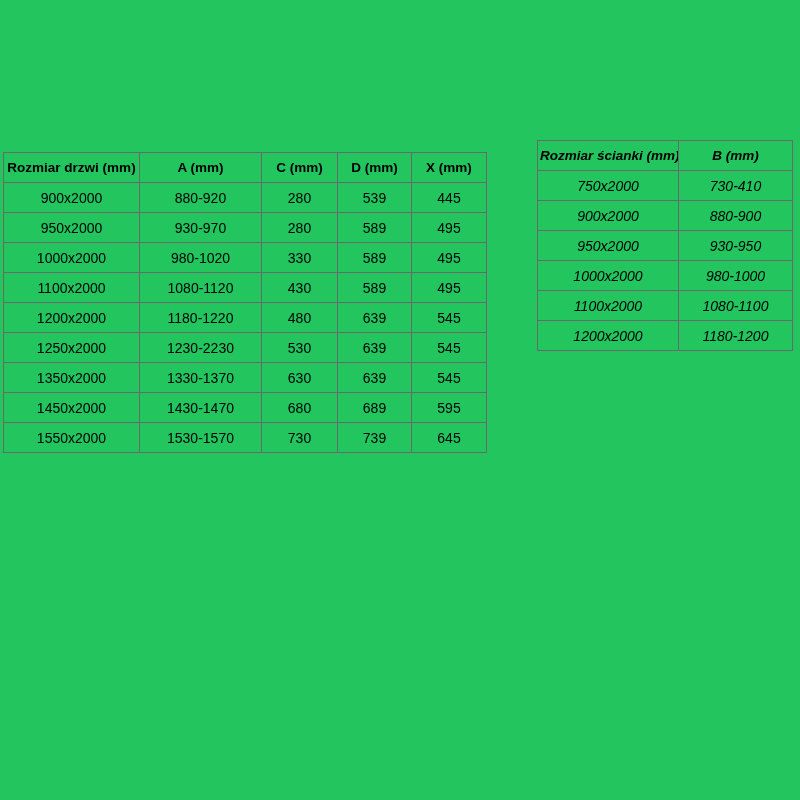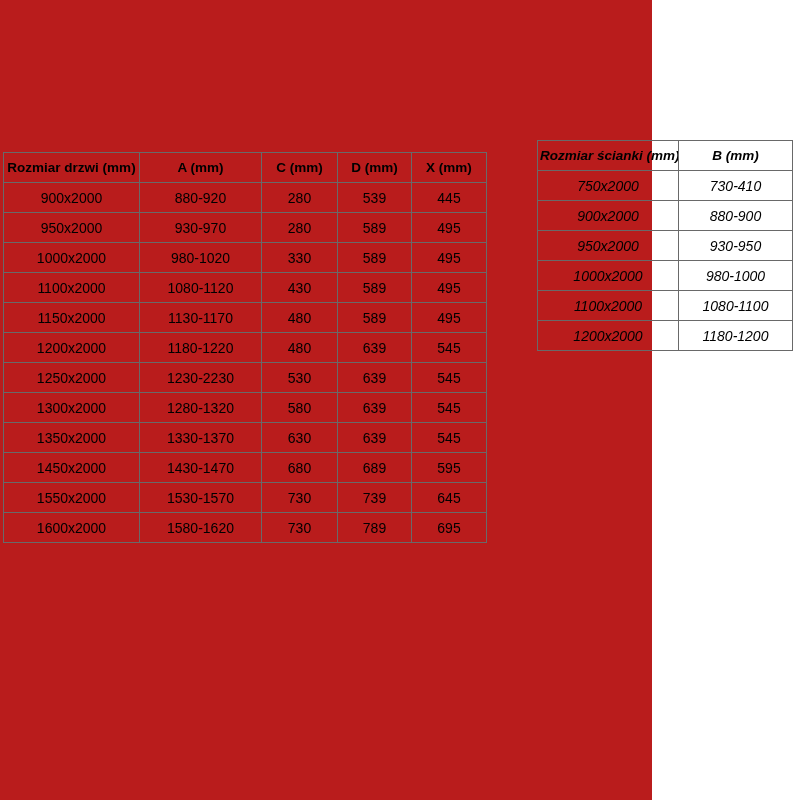--- a/index.html
+++ b/index.html
@@ -7,23 +7,23 @@
     margin: 0;
     padding: 0;
     width: 800px;
     height: 800px;
     background: #ffffff;
     font-family: "Liberation Sans", sans-serif;
     color: #000000;
   }
   .page {
     position: relative;
-    width: 652px;
+    width: 800px;
     height: 800px;
-    background: #b91c1c;
+    background: #22c55e;
   }
   table {
     border-collapse: collapse;
     table-layout: fixed;
     position: absolute;
   }
   th, td {
     border: 1px solid var(--border-color, #696969);
     text-align: center;
     vertical-align: middle;
@@ -104,44 +104,30 @@
           <td>495</td>
         </tr>
         <tr>
           <td>1100x2000</td>
           <td>1080-1120</td>
           <td>430</td>
           <td>589</td>
           <td>495</td>
         </tr>
         <tr>
-          <td>1150x2000</td>
-          <td>1130-1170</td>
-          <td>480</td>
-          <td>589</td>
-          <td>495</td>
-        </tr>
-        <tr>
           <td>1200x2000</td>
           <td>1180-1220</td>
           <td>480</td>
           <td>639</td>
           <td>545</td>
         </tr>
         <tr>
           <td>1250x2000</td>
           <td>1230-2230</td>
           <td>530</td>
-          <td>639</td>
-          <td>545</td>
-        </tr>
-        <tr>
-          <td>1300x2000</td>
-          <td>1280-1320</td>
-          <td>580</td>
           <td>639</td>
           <td>545</td>
         </tr>
         <tr>
           <td>1350x2000</td>
           <td>1330-1370</td>
           <td>630</td>
           <td>639</td>
           <td>545</td>
         </tr>
@@ -151,27 +137,20 @@
           <td>680</td>
           <td>689</td>
           <td>595</td>
         </tr>
         <tr>
           <td>1550x2000</td>
           <td>1530-1570</td>
           <td>730</td>
           <td>739</td>
           <td>645</td>
-        </tr>
-        <tr>
-          <td>1600x2000</td>
-          <td>1580-1620</td>
-          <td>730</td>
-          <td>789</td>
-          <td>695</td>
         </tr>
       </tbody>
   </table>
 
   <table class="walls-table">
     <colgroup>
         <col>
         <col>
       </colgroup>
     <thead>

